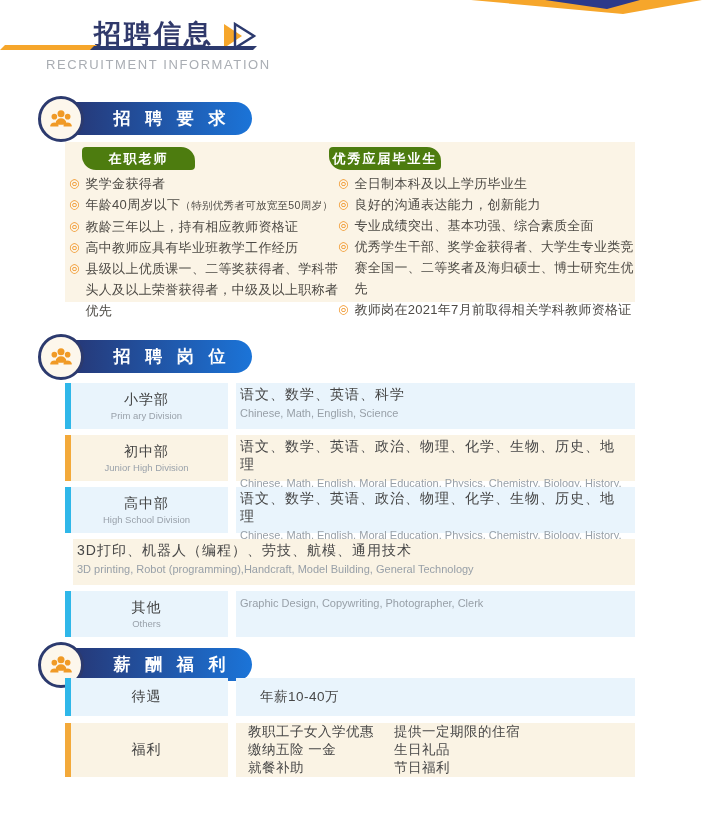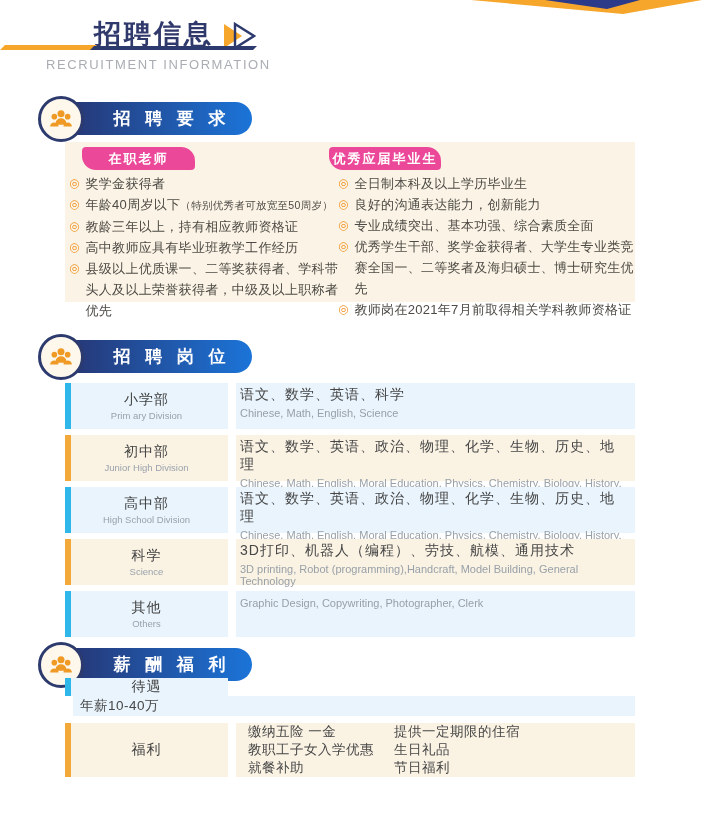--- a/index.html
+++ b/index.html
@@ -24,21 +24,21 @@
   .sec-pill{position:absolute;left:20px;top:6px;width:194px;height:33px;border-radius:18px;
     background:linear-gradient(90deg,#27336f 0%,#1b74d8 100%);
     color:#ffffff;font-size:17px;font-weight:bold;letter-spacing:5px;
     display:flex;align-items:center;justify-content:center;padding-left:34px;box-sizing:border-box;
     white-space:nowrap;}
   .sec-badge{position:absolute;left:0;top:0;width:46px;height:46px;border-radius:50%;
     background:#fdf7ec;border:3px solid #2c3a6e;box-sizing:border-box;
     display:flex;align-items:center;justify-content:center;}
   
   .req-panel{position:absolute;left:65px;top:142px;width:570px;height:160px;background:#fbf4e6;}
-  .grp-pill{position:absolute;top:5px;height:23px;border-radius:4px 14px 4px 14px;background:#ec4899;
+  .grp-pill{position:absolute;top:5px;height:23px;border-radius:4px 14px 4px 14px;background:#4d7c0f;
     color:#ffffff;font-weight:bold;font-size:13px;letter-spacing:2px;
     display:flex;align-items:center;justify-content:center;box-sizing:border-box;white-space:nowrap;}
   .grp-pill.g0{left:17px;width:113px;}
   .grp-pill.g1{left:264px;width:112px;font-family:Liberation Mono, monospace;}
   .req-list{position:absolute;top:31px;}
   .req-list.g0{left:4px;width:276px;}
   .req-list.g1{left:273px;width:300px;}
   .req-item{display:flex;align-items:flex-start;}
   .blt{color:#f09222;font-size:12px;line-height:21px;margin-right:6px;flex:0 0 auto;}
   .req-text{font-size:13px;line-height:21px;color:#4d4a45;letter-spacing:0.3px;}
@@ -53,24 +53,24 @@
   .bar-orange{background:#f3a93a;}
   .bg-blue{background:#e9f4fc;}
   .bg-cream{background:#faf3e4;}
   .cell-r{flex:1;margin-left:8px;box-sizing:border-box;padding:3px 8px 0 4px;}
   .dept-cn{font-size:14px;color:#3f3f3f;letter-spacing:1px;}
   .dept-en{font-size:9.5px;color:#9aa2ab;margin-top:1px;}
   .subj-cn{font-size:14px;color:#474747;letter-spacing:1px;}
   .subj-en{font-size:11px;color:#98a0a8;margin-top:3px;}
   .row-h{height:46px;justify-content:center;}
   
-  .ben-row1{position:absolute;left:65px;top:678px;width:570px;height:38px;display:flex;flex-direction:column;}
+  .ben-row1{position:absolute;left:65px;top:678px;width:570px;height:38px;display:flex;}
   .ben-row2{position:absolute;left:65px;top:723px;width:570px;height:54px;display:flex;}
   .ben-label{font-size:14px;color:#3f3f3f;letter-spacing:1px;}
-  .ben-val{flex:1;margin-left:8px;display:flex;align-items:center;padding-left:7px;box-sizing:border-box;
+  .ben-val{flex:1;margin-left:8px;display:flex;align-items:center;padding-left:24px;box-sizing:border-box;
     font-size:13.5px;color:#474747;letter-spacing:0.5px;}
   .ben-cols{flex:1;margin-left:8px;display:flex;align-items:center;padding-left:12px;box-sizing:border-box;}
   .ben-col{display:flex;flex-direction:column;}
   .ben-col.c1{width:146px;}
   .ben-line{font-size:13.5px;line-height:18px;color:#474747;letter-spacing:0.5px;}
 </style>
 </head>
 <body>
 
 <svg class="deco-tr" viewBox="0 0 258 22">
@@ -194,25 +194,20 @@
       <div class="accent-bar bar-cyan"></div>
       <div class="dept-cn">高中部</div>
       <div class="dept-en">High School Division</div>
     </div>
     <div class="cell-r bg-blue">
       <div class="subj-cn">语文、数学、英语、政治、物理、化学、生物、历史、地理</div>
       <div class="subj-en">Chinese, Math, English, Moral Education, Physics, Chemistry, Biology, History, Geology</div>
     </div>
   </div>
   <div class="tbl-row row-h">
-    <div class="cell-l bg-cream">
-      <div class="accent-bar bar-orange"></div>
-      <div class="dept-cn">科学</div>
-      <div class="dept-en">Science</div>
-    </div>
     <div class="cell-r bg-cream">
       <div class="subj-cn">3D打印、机器人（编程）、劳技、航模、通用技术</div>
       <div class="subj-en">3D printing, Robot (programming),Handcraft, Model Building, General Technology</div>
     </div>
   </div>
   <div class="tbl-row row-h">
     <div class="cell-l bg-blue">
       <div class="accent-bar bar-cyan"></div>
       <div class="dept-cn">其他</div>
       <div class="dept-en">Others</div>
@@ -245,22 +240,22 @@
   <div class="ben-val bg-blue">年薪10-40万</div>
 </div>
 
 <div class="ben-row2">
   <div class="cell-l bg-cream">
     <div class="accent-bar bar-orange"></div>
     <div class="ben-label">福利</div>
   </div>
   <div class="ben-cols bg-cream">
     <div class="ben-col c1">
+      <div class="ben-line">教职工子女入学优惠</div>
       <div class="ben-line">缴纳五险 一金</div>
-      <div class="ben-line">教职工子女入学优惠</div>
       <div class="ben-line">就餐补助</div>
     </div>
     <div class="ben-col">
       <div class="ben-line">提供一定期限的住宿</div>
       <div class="ben-line">生日礼品</div>
       <div class="ben-line">节日福利</div>
     </div>
   </div>
 </div>
 

